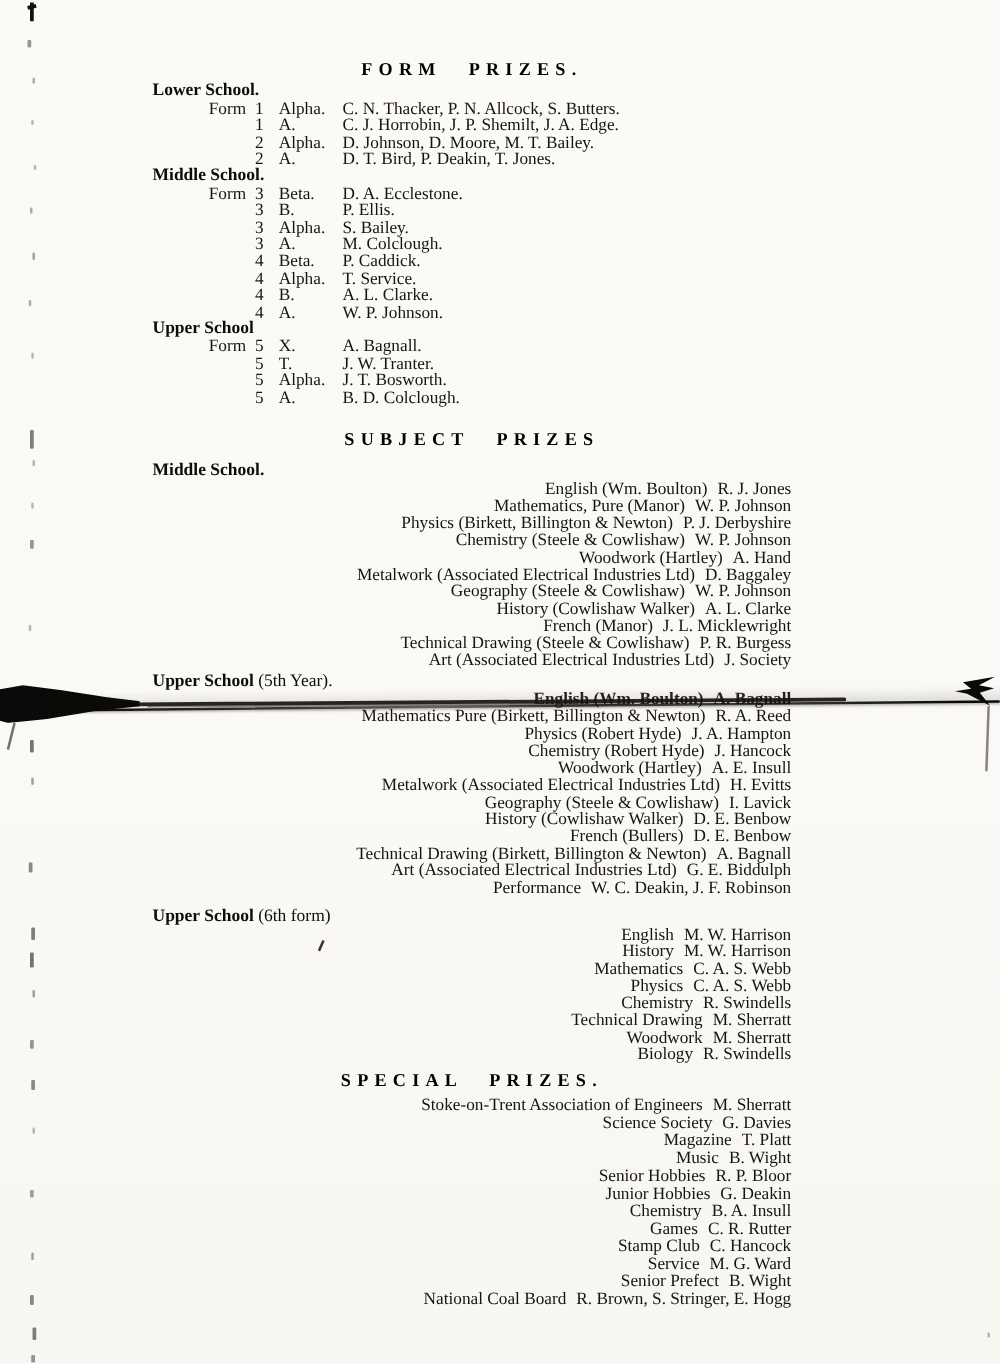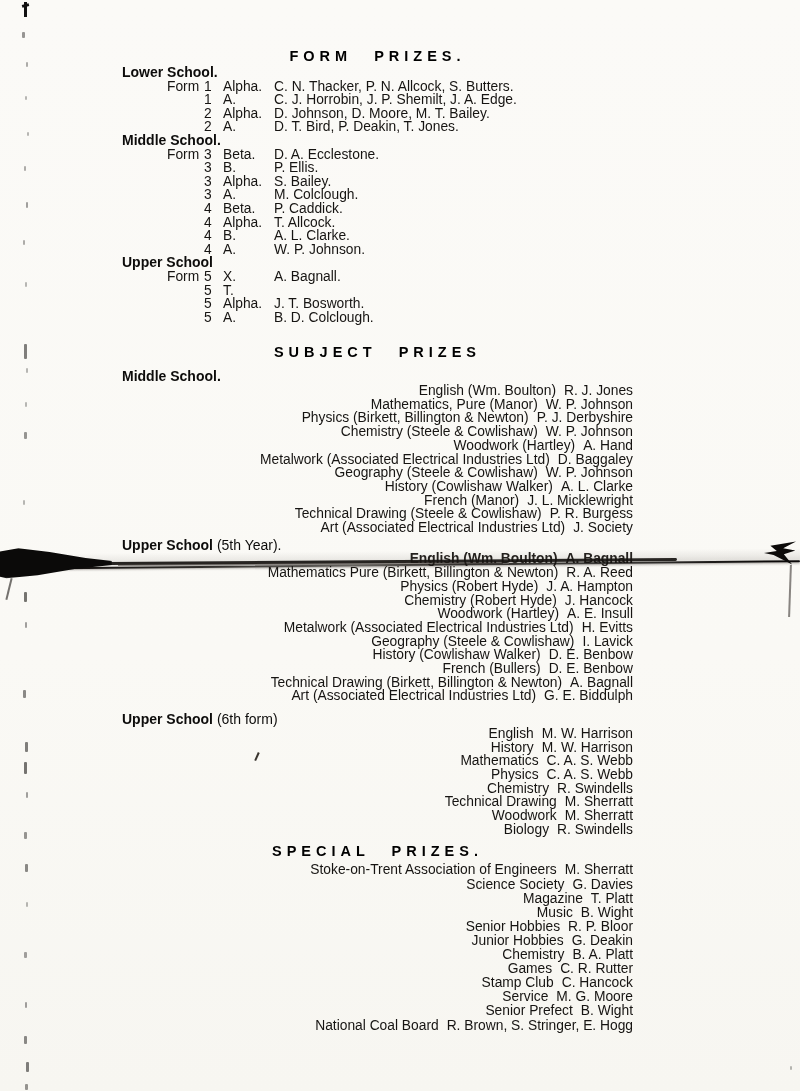--- a/index.html
+++ b/index.html
@@ -1,19 +1,19 @@
 <!DOCTYPE html>
 <html><head>
 <meta charset="utf-8">
 <style>
   html,body { margin:0; padding:0; background:#ffffff; }
   .page {
     position:relative; width:800px; height:1091px; overflow:hidden;
     background:linear-gradient(180deg,#fbfaf7 0%,#faf9f5 60%,#f7f6f1 100%);
-    font-family:Liberation Sans, sans-serif; color:#161412;
+    font-family:Liberation Serif, serif; color:#161412;
   }
   .content { position:absolute; left:122px; top:46px; width:511px; }
 
   .big-title {
     text-align:center; font-weight:bold; color:#000;
     font-size:14.5px; line-height:20px; letter-spacing:5px; word-spacing:13px;
     white-space:nowrap;
   }
   .subject-title { margin-top:18px; }
   .special-title { margin-top:5px; }
@@ -142,21 +142,21 @@
       <div class="form-row">
         <span class="c-form"></span>
         <span class="c-num">4</span>
         <span class="c-stream">Beta.</span>
         <span class="c-names">P. Caddick.</span>
       </div>
       <div class="form-row">
         <span class="c-form"></span>
         <span class="c-num">4</span>
         <span class="c-stream">Alpha.</span>
-        <span class="c-names">T. Allcock.</span>
+        <span class="c-names">T. Service.</span>
       </div>
       <div class="form-row">
         <span class="c-form"></span>
         <span class="c-num">4</span>
         <span class="c-stream">B.</span>
         <span class="c-names">A. L. Clarke.</span>
       </div>
       <div class="form-row">
         <span class="c-form"></span>
         <span class="c-num">4</span>
@@ -168,20 +168,21 @@
       <div class="form-row">
         <span class="c-form">Form</span>
         <span class="c-num">5</span>
         <span class="c-stream">X.</span>
         <span class="c-names">A. Bagnall.</span>
       </div>
       <div class="form-row">
         <span class="c-form"></span>
         <span class="c-num">5</span>
         <span class="c-stream">T.</span>
+        <span class="c-names">J. W. Tranter.</span>
       </div>
       <div class="form-row">
         <span class="c-form"></span>
         <span class="c-num">5</span>
         <span class="c-stream">Alpha.</span>
         <span class="c-names">J. T. Bosworth.</span>
       </div>
       <div class="form-row">
         <span class="c-form"></span>
         <span class="c-num">5</span>
@@ -283,20 +284,24 @@
           <span class="winner">D. E. Benbow</span>
         </div>
       <div class="subject-row">
           <span class="label">Technical Drawing (Birkett, Billington &amp; Newton)</span>
           <span class="winner">A. Bagnall</span>
         </div>
       <div class="subject-row">
           <span class="label">Art (Associated Electrical Industries Ltd)</span>
           <span class="winner">G. E. Biddulph</span>
         </div>
+      <div class="subject-row">
+          <span class="label">Performance</span>
+          <span class="winner">W. C. Deakin, J. F. Robinson</span>
+        </div>
     </div>
 
     <div class="sec-6th">
       <div class="subject-heading">
         <span>Upper School</span><span class="suffix"> (6th form)</span>
       </div>
       <div class="subject-row">
           <span class="label">English</span>
           <span class="winner">M. W. Harrison</span>
         </div>
@@ -352,33 +357,33 @@
       <div class="subject-row">
           <span class="label">Senior Hobbies</span>
           <span class="winner">R. P. Bloor</span>
         </div>
       <div class="subject-row">
           <span class="label">Junior Hobbies</span>
           <span class="winner">G. Deakin</span>
         </div>
       <div class="subject-row">
           <span class="label">Chemistry</span>
-          <span class="winner">B. A. Platt</span>
+          <span class="winner">B. A. Insull</span>
         </div>
       <div class="subject-row">
           <span class="label">Games</span>
           <span class="winner">C. R. Rutter</span>
         </div>
       <div class="subject-row">
           <span class="label">Stamp Club</span>
           <span class="winner">C. Hancock</span>
         </div>
       <div class="subject-row">
           <span class="label">Service</span>
-          <span class="winner">M. G. Moore</span>
+          <span class="winner">M. G. Ward</span>
         </div>
       <div class="subject-row">
           <span class="label">Senior Prefect</span>
           <span class="winner">B. Wight</span>
         </div>
       <div class="subject-row">
           <span class="label">National Coal Board</span>
           <span class="winner">R. Brown, S. Stringer, E. Hogg</span>
         </div>
     </div>

